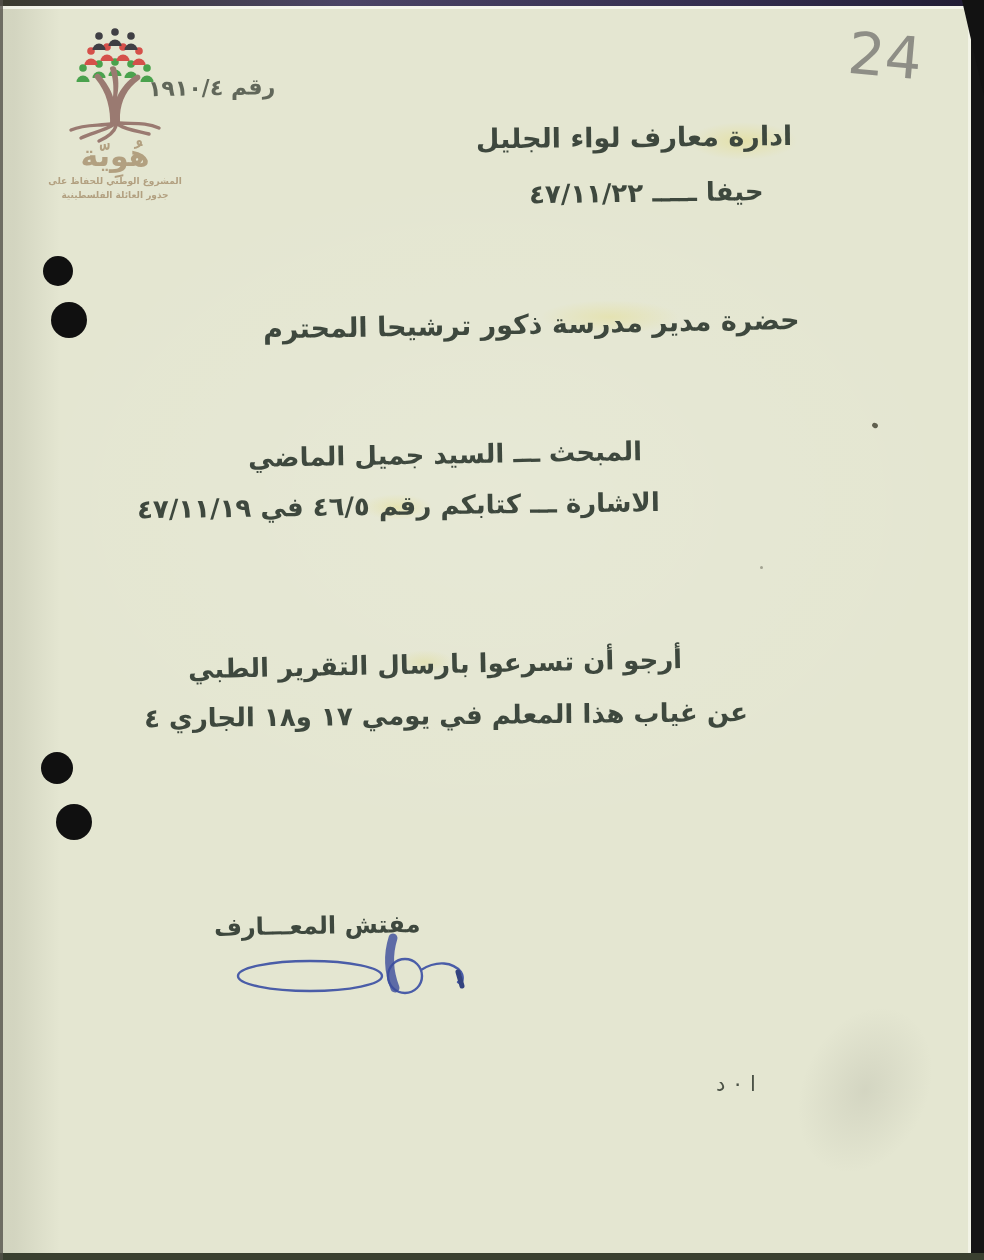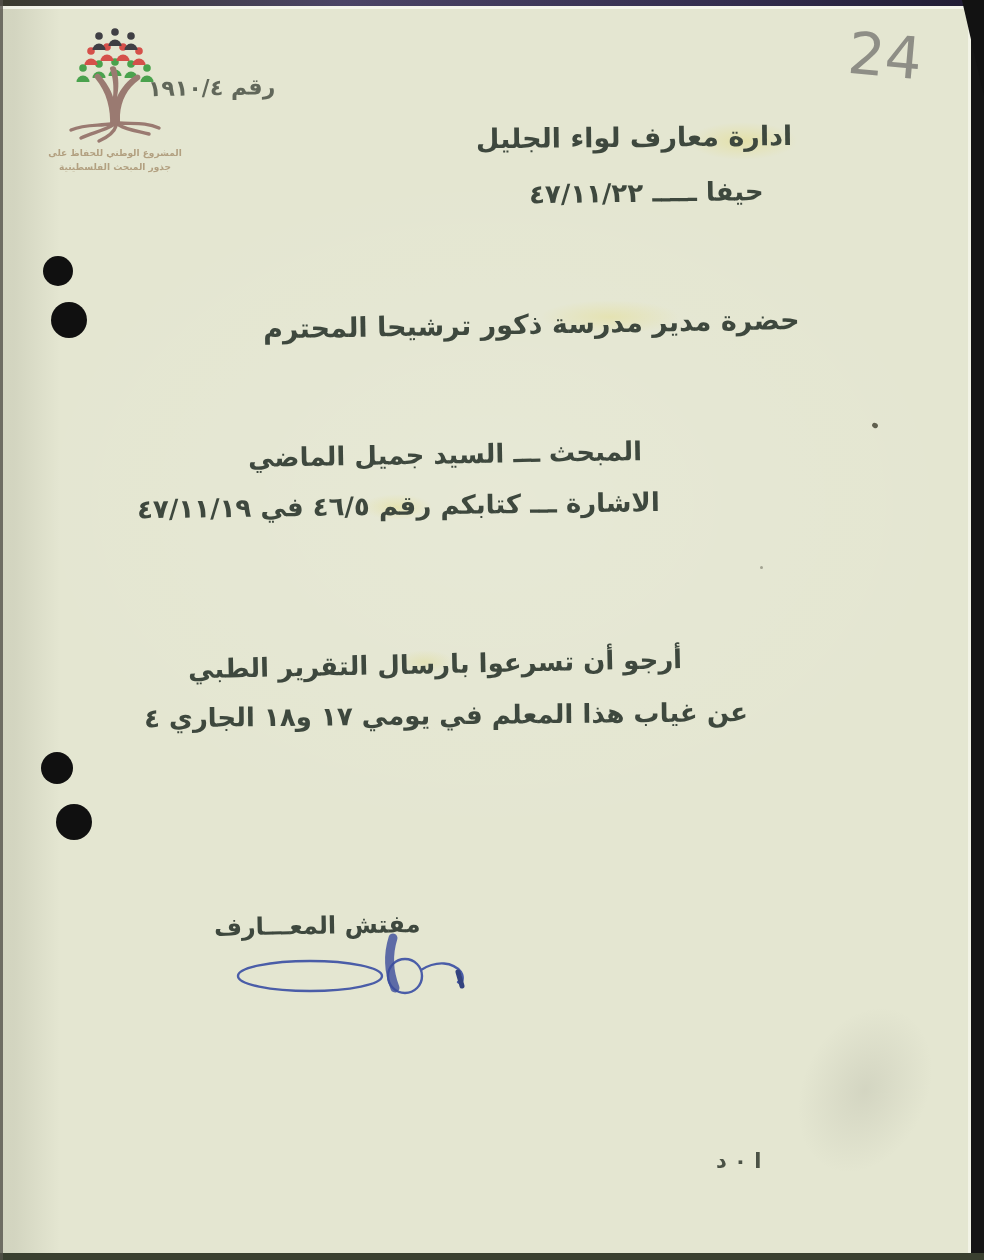--- a/index.html
+++ b/index.html
@@ -46,21 +46,21 @@
   .pagenum{position:absolute;left:848px;top:22px;font-size:58px;color:#8e8e86;transform:rotate(5deg);font-weight:400;}
   .header-org{right:192px;top:120px;font-size:27px;font-weight:bold;transform:rotate(-0.6deg);}
   .header-date{right:220px;top:176px;font-size:26px;font-weight:bold;transform:rotate(-0.8deg);}
   .salutation{right:184px;top:304px;font-size:27px;font-weight:bold;transform:rotate(-1deg);}
   .subject{right:342px;top:436px;font-size:26px;font-weight:bold;transform:rotate(-1deg);}
   .reference{right:324px;top:487px;font-size:26px;font-weight:bold;transform:rotate(-0.8deg);}
   .body1{right:302px;top:644px;font-size:26px;font-weight:bold;transform:rotate(-1.2deg);}
   .body2{right:236px;top:697px;font-size:26px;font-weight:bold;transform:rotate(-0.6deg);}
   .sig-title{right:564px;top:910px;font-size:24px;font-weight:bold;transform:rotate(-1deg);}
   .signature{position:absolute;left:225px;top:928px;}
-  .footer-initials{left:716px;top:1149px;font-size:21px;color:#4b5246;letter-spacing:6px;font-weight:bold;}
+  .footer-initials{left:716px;top:1072px;font-size:21px;color:#4b5246;letter-spacing:6px;font-weight:normal;}
 </style>
 </head>
 <body>
 
 <div class="scan">
 
   <div class="edge-top"></div>
   <div class="edge-top-light"></div>
   <div class="edge-right-light"></div>
   <div class="edge-right"></div>
@@ -115,22 +115,23 @@
       <path fill="#9a7a71" d="M57 102 C58 86 54 68 42 54 C40 52 44 48 46.5 50.5 C53 58 58 66 60 73 C61 63 60 53 57 45 C56 42 62 41 63 44 C66 54 66 64 64 73 C68 64 75 56 83 51 C86 49 89 53 86.5 55.5 C74 64 68 77 67 91 L67 102 Z"></path>
 
       <g stroke="#9a7a71" stroke-width="3.4" fill="none" stroke-linecap="round">
         <path d="M58 100 C44 102 32 100 18 106"></path>
         <path d="M60 101 C50 107 38 109 28 114"></path>
         <path d="M63 102 C61 109 55 113 46 117"></path>
         <path d="M66 101 C74 106 84 107 96 110"></path>
         <path d="M66 99 C80 100 93 98 106 104"></path>
       </g>
     </svg>
+    <div class="logo-wordmark">هُوِيّة</div>
     <div class="logo-tagline">المشروع الوطني للحفاظ على</div>
-    <div class="logo-tagline">جذور المبحث الفلسطينية</div>
+    <div class="logo-tagline">جذور العائلة الفلسطينية</div>
   </div>
 
   <div class="t stamp" lang="ar">رقم ١٩١٠/٤</div>
 
   <div class="pagenum">24</div>
 
   <div class="t header-org" lang="ar">ادارة معارف لواء الجليل</div>
   <div class="t header-date" lang="ar">حيفا ـــــ ٤٧/١١/٢٢</div>
 
   <div class="t salutation" lang="ar">حضرة مدير مدرسة ذكور ترشيحا المحترم</div>

